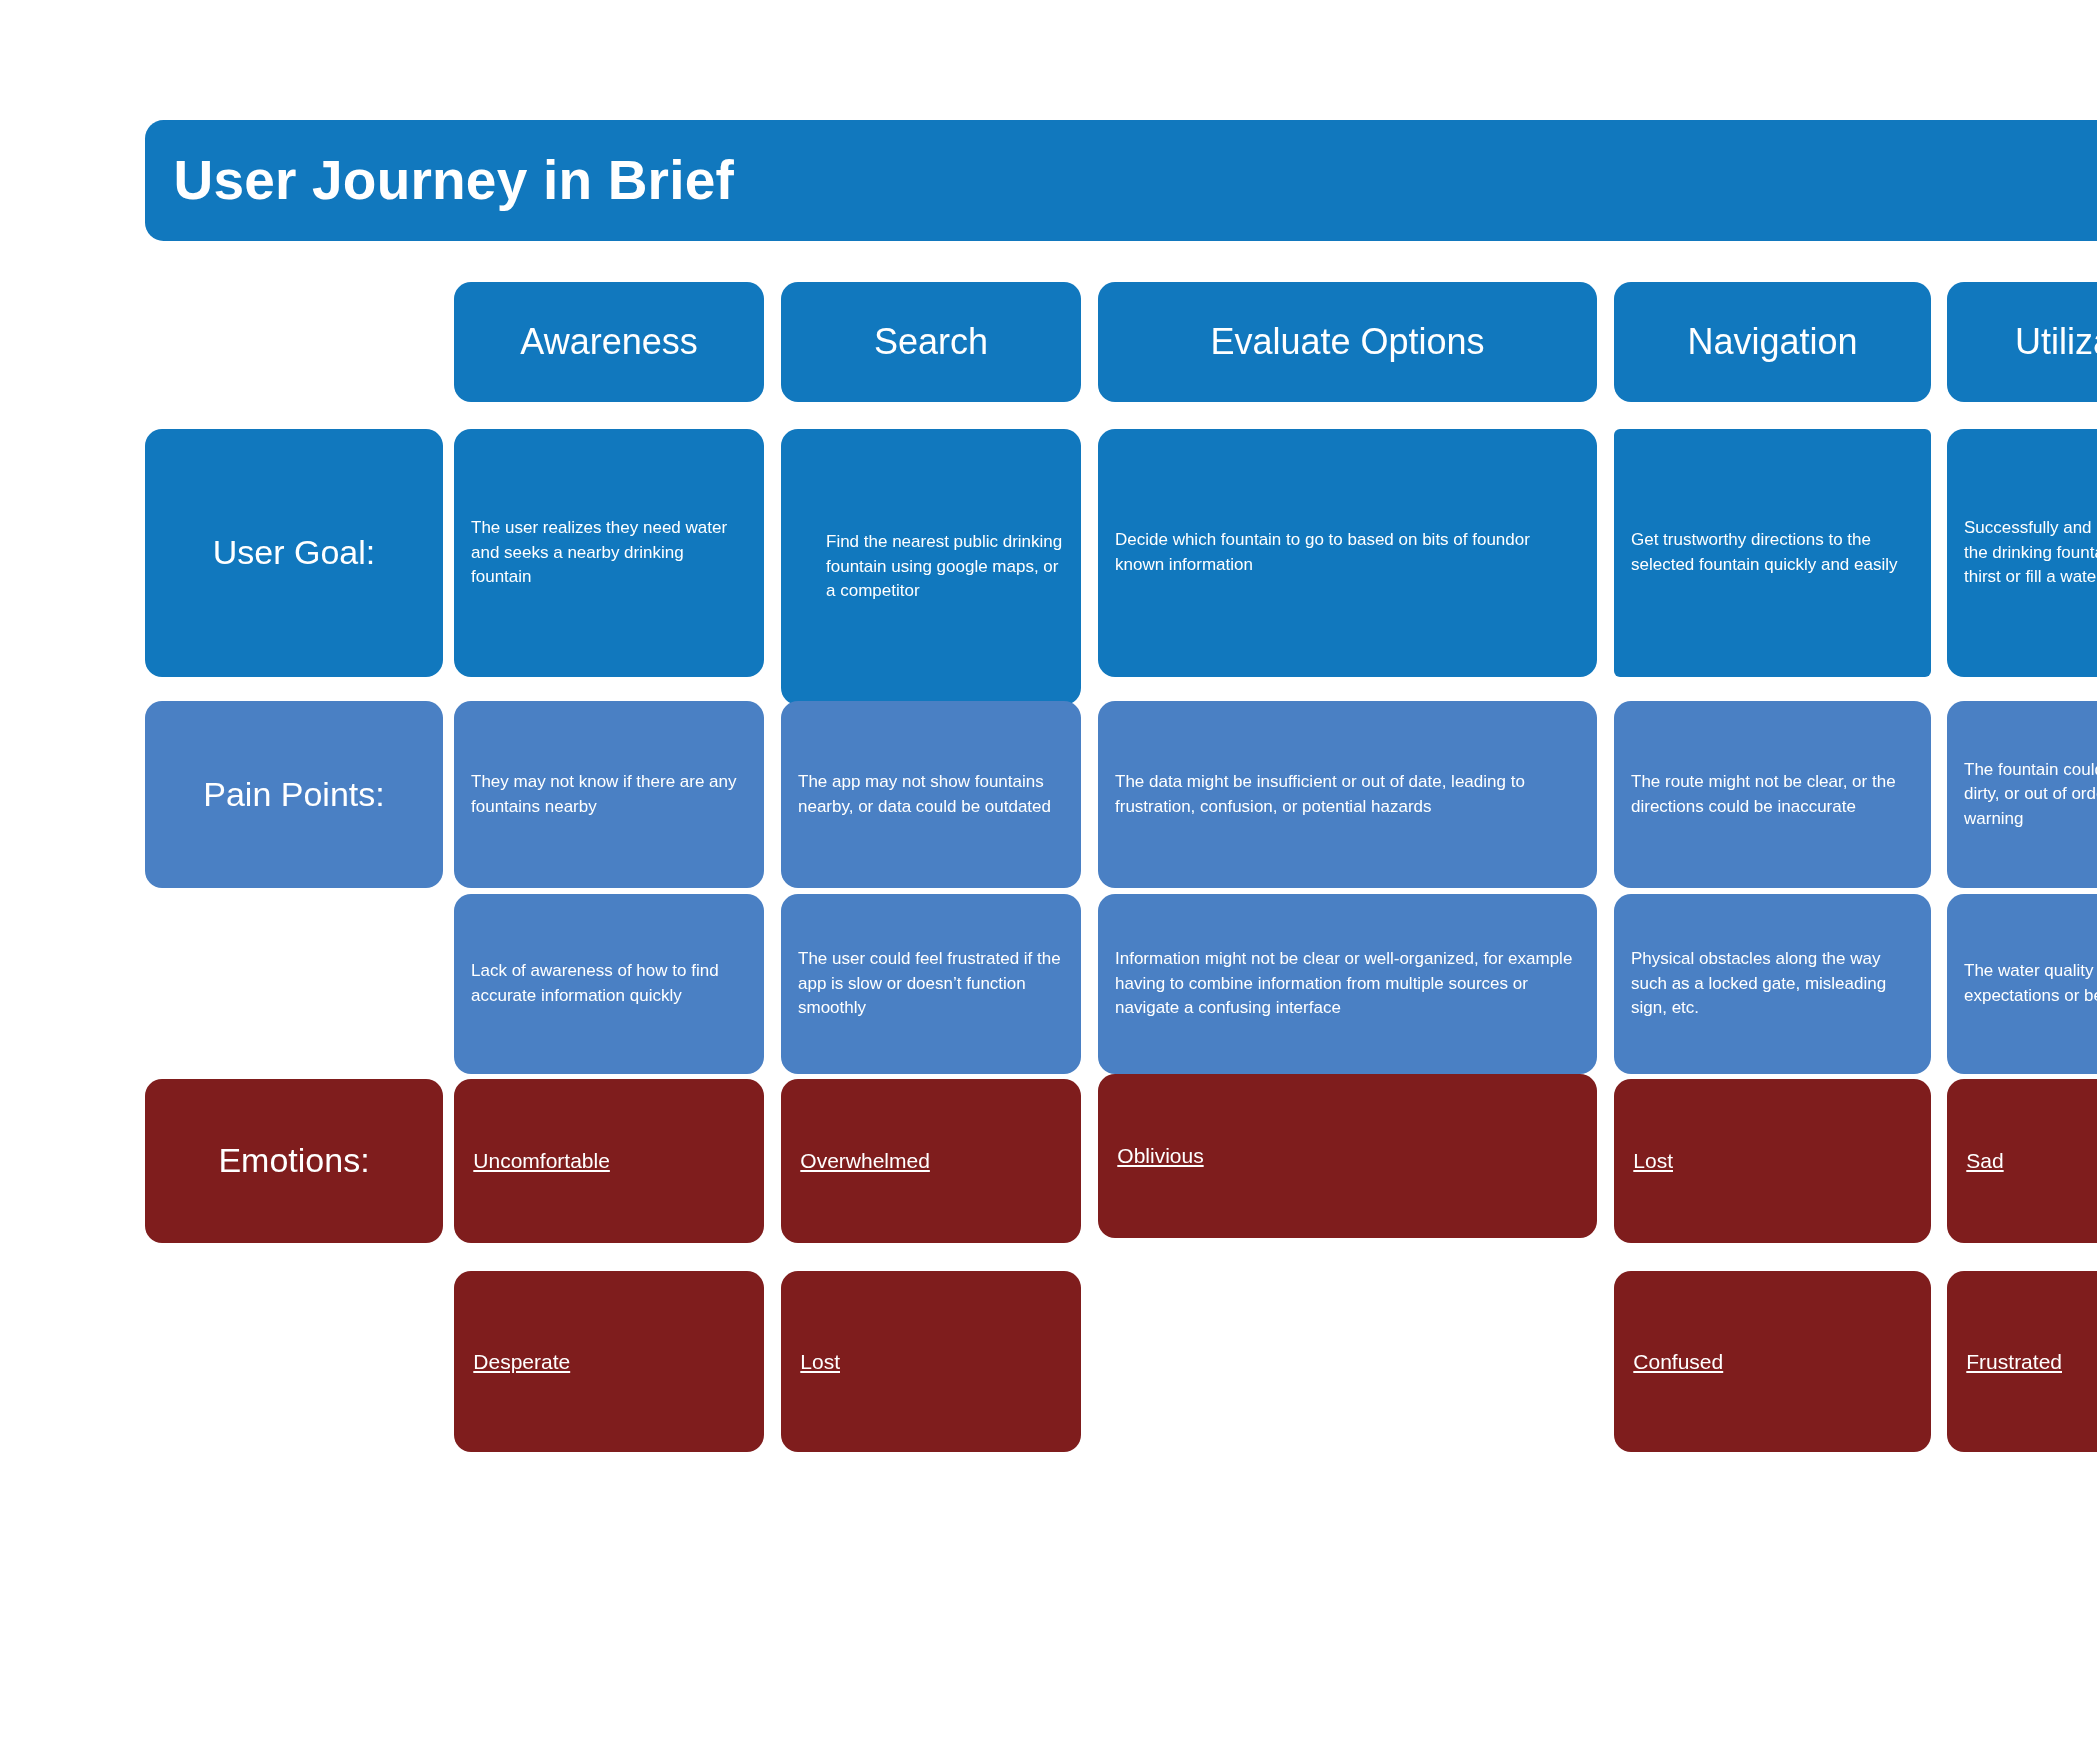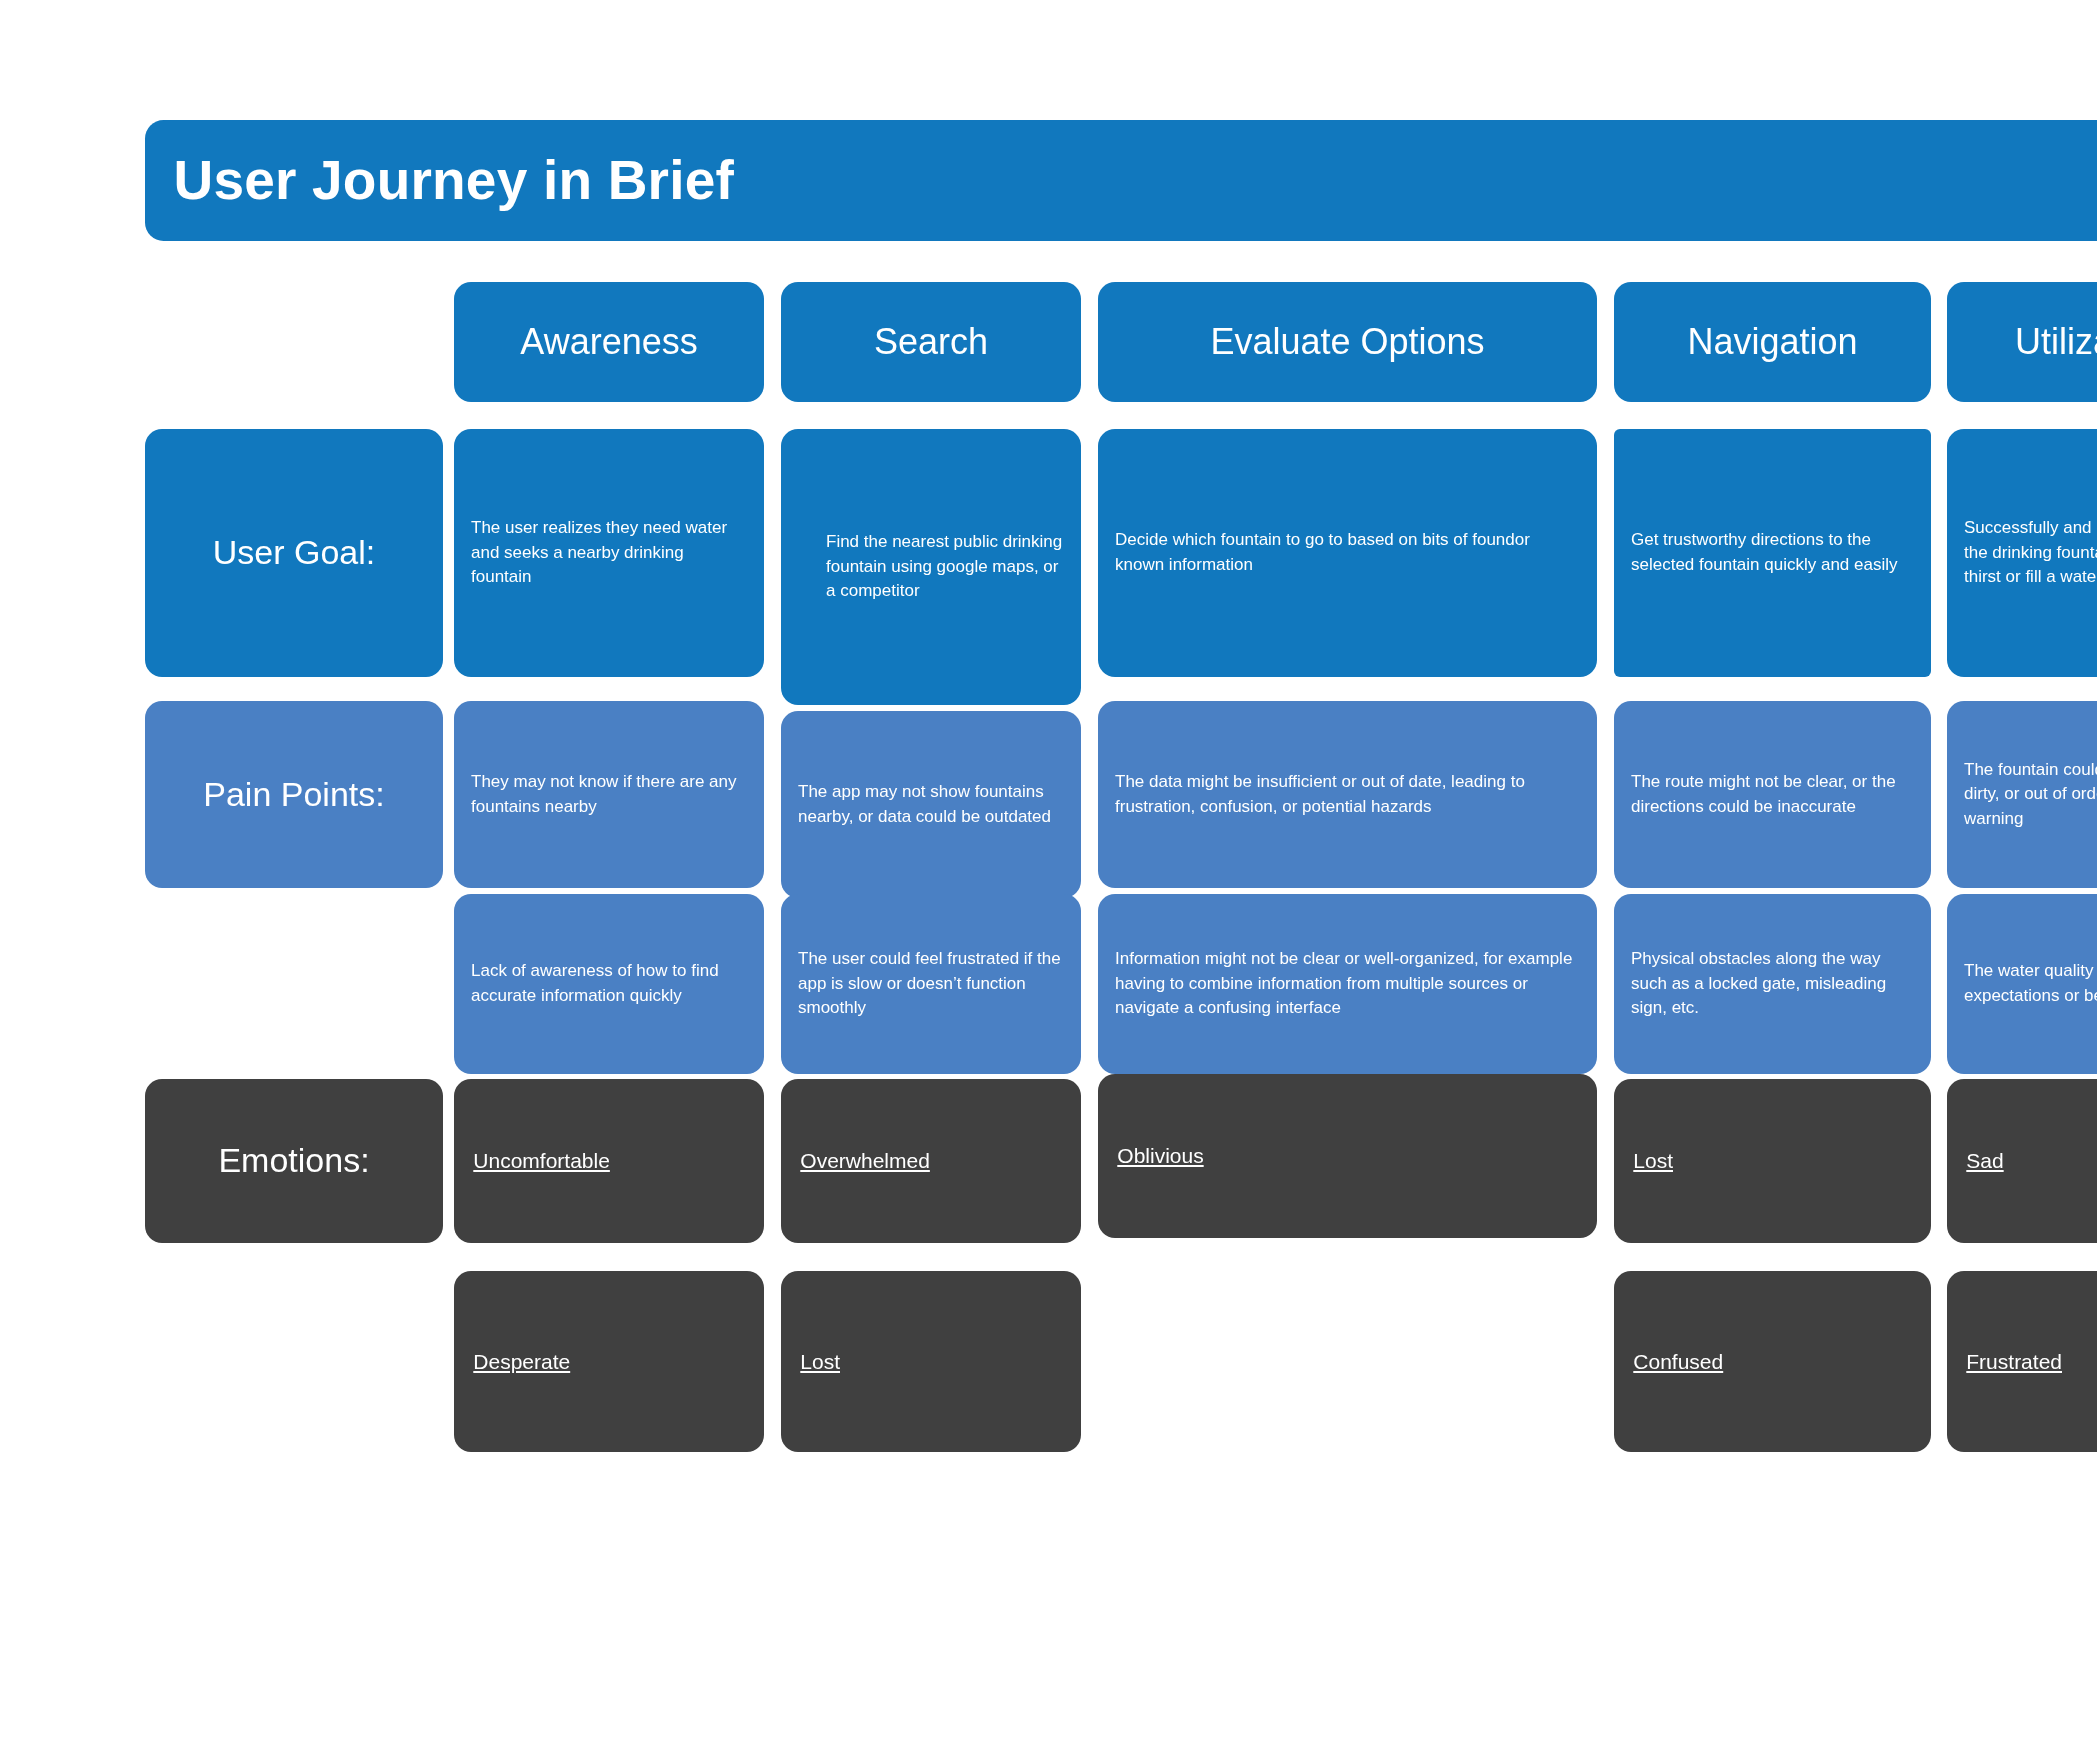--- a/index.html
+++ b/index.html
@@ -32,21 +32,21 @@
   
   .card {
     position: absolute;
     border-radius: 17px;
     color: #ffffff;
     display: flex;
     overflow: hidden;
   }
   .tone-dark   { background: #1178be; }
   .tone-mid    { background: #4a80c4; }
-  .tone-light  { background: #404040; }
+  .tone-light  { background: #7f1d1d; }
 
   
   .hdr {
     align-items: center;
     justify-content: center;
     text-align: center;
   }
   .hdr .txt {
     font-size: 36px;
     font-weight: 400;
@@ -129,21 +129,21 @@
   <div class="card tone-dark body-card" style="left:1947px; top:429px; width:292px; height:248px;">
     <div class="txt">Successfully and enjoyably use the drinking fountain to quench thirst or fill a water bottle</div>
   </div>
 
   <div class="card tone-mid rowlabel" style="left:145px; top:701px; width:298px; height:187px;">
     <div class="txt">Pain Points:</div>
   </div>
   <div class="card tone-mid body-card" style="left:454px; top:701px; width:310px; height:187px;">
     <div class="txt">They may not know if there are any fountains nearby</div>
   </div>
-  <div class="card tone-mid body-card" style="left:781px; top:701px; width:300px; height:187px;margin-top:10px;">
+  <div class="card tone-mid body-card" style="left:781px; top:701px; width:300px; height:187px;">
     <div class="txt">The app may not show fountains nearby, or data could be outdated</div>
   </div>
   <div class="card tone-mid body-card" style="left:1098px; top:701px; width:499px; height:187px;">
     <div class="txt">The data might be insufficient or out of date, leading to frustration, confusion, or potential hazards</div>
   </div>
   <div class="card tone-mid body-card" style="left:1614px; top:701px; width:317px; height:187px;">
     <div class="txt">The route might not be clear, or the directions could be inaccurate</div>
   </div>
   <div class="card tone-mid body-card" style="left:1947px; top:701px; width:292px; height:187px;">
     <div class="txt">The fountain could be broken, dirty, or out of order without warning</div>

